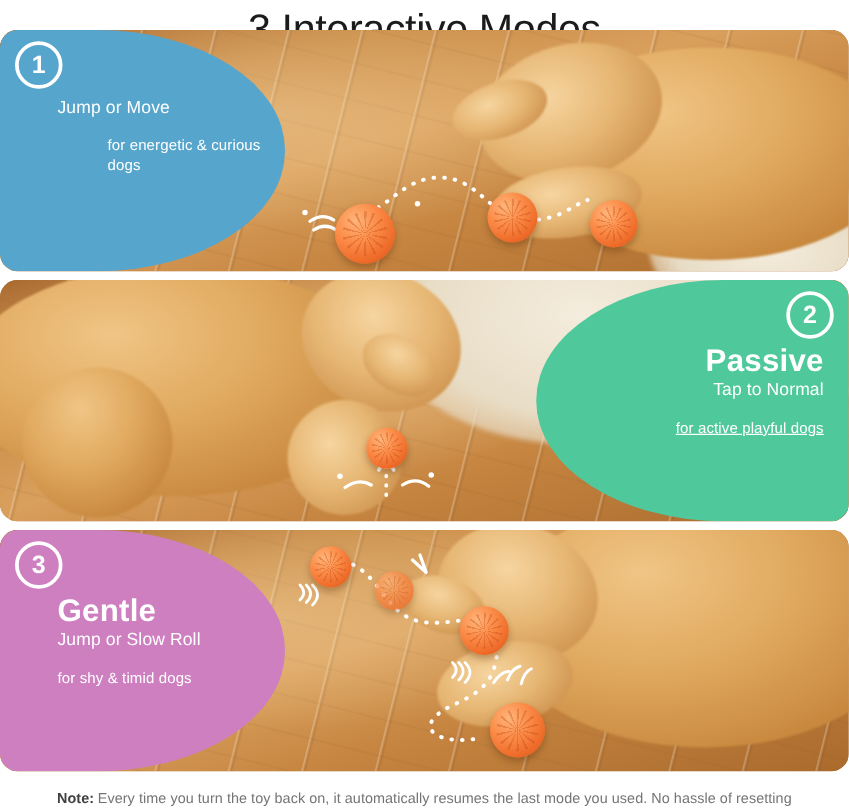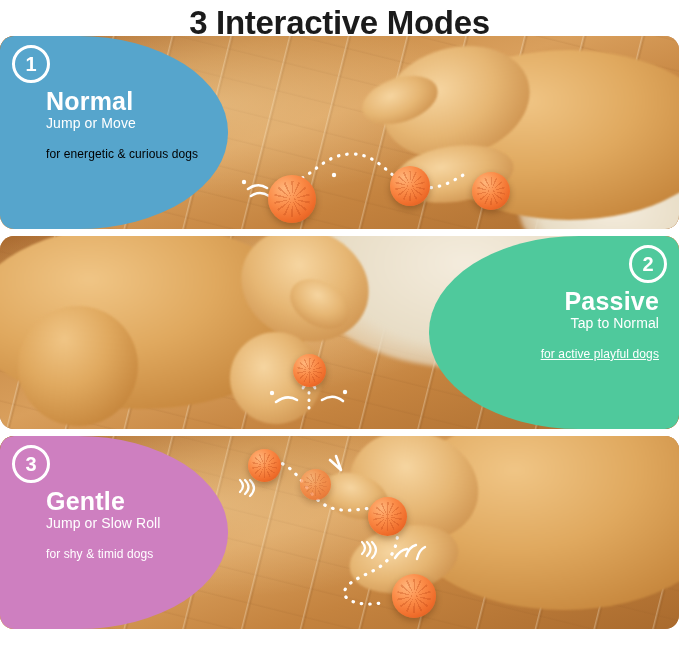--- a/index.html
+++ b/index.html
@@ -14,26 +14,26 @@
     overflow: hidden;
     font-family: "Liberation Sans", sans-serif;
     -webkit-font-smoothing: antialiased;
   }
 
   
   .page-title {
     text-align: center;
     font-family: "Liberation Sans Narrow", "Liberation Sans", sans-serif;
     font-size: 33px;
-    font-weight: bold;
+    font-weight: normal;
     letter-spacing: -0.3px;
     color: #1b1b1b;
     line-height: 1;
     padding-top: 6px;
-    height: 36px;
+    height: 24px;
     box-sizing: border-box;
   }
 
   
   .panels {
     position: relative;
     width: 679px;
   }
   .panel {
     position: relative;
@@ -144,21 +144,21 @@
     line-height: 1.25;
     margin-top: 1px;
     letter-spacing: 0.1px;
   }
   .mode-desc {
     font-size: 12px;
     line-height: 1.35;
     margin-top: 13px;
     letter-spacing: 0.1px;
   }
-  .panel-1 .mode-desc { color: #000000; }
+  .panel-1 .mode-desc { color: #ffffff; margin-left: 40px; }
   .panel-2 .mode-desc { color: #ffffff; text-decoration: underline; }
   .panel-3 .mode-desc { color: #ffffff; }
 
   
   .badge {
     position: absolute;
     width: 38px;
     height: 38px;
     border-radius: 50%;
     border: 3px solid #ffffff;
@@ -248,21 +248,20 @@
 
     <div class="overlay">
       <div class="ball" style="left:268px; top:139px; width:48px; height:48px;"></div>
       <div class="ball" style="left:390px; top:130px; width:40px; height:40px;"></div>
       <div class="ball" style="left:472px; top:136px; width:38px; height:38px;"></div>
     </div>
 
     <div class="blob left"></div>
     <div class="badge tl">1</div>
     <div class="mode-text left" style="z-index:4;">
-      <div class="mode-name">Normal</div>
       <div class="mode-action">Jump or Move</div>
       <div class="mode-desc">for energetic &amp; curious dogs</div>
     </div>
   </div>
 
   <div class="panel panel-2">
     <div class="photo">
       <div class="floor"></div>
       <div class="floor-glow"></div>
       <div class="rug" style="left:300px; top:-78px; width:330px; height:210px;"></div>

